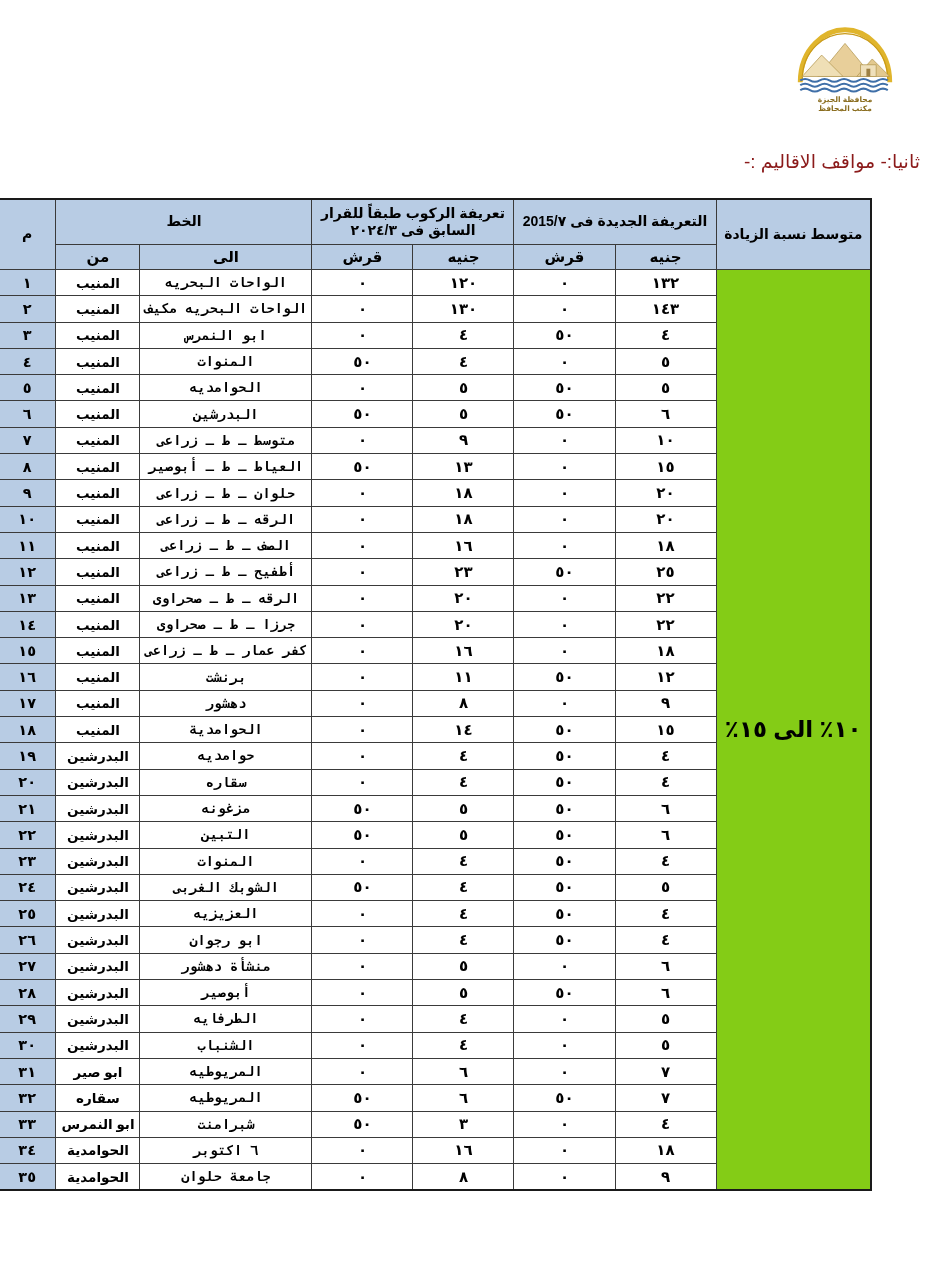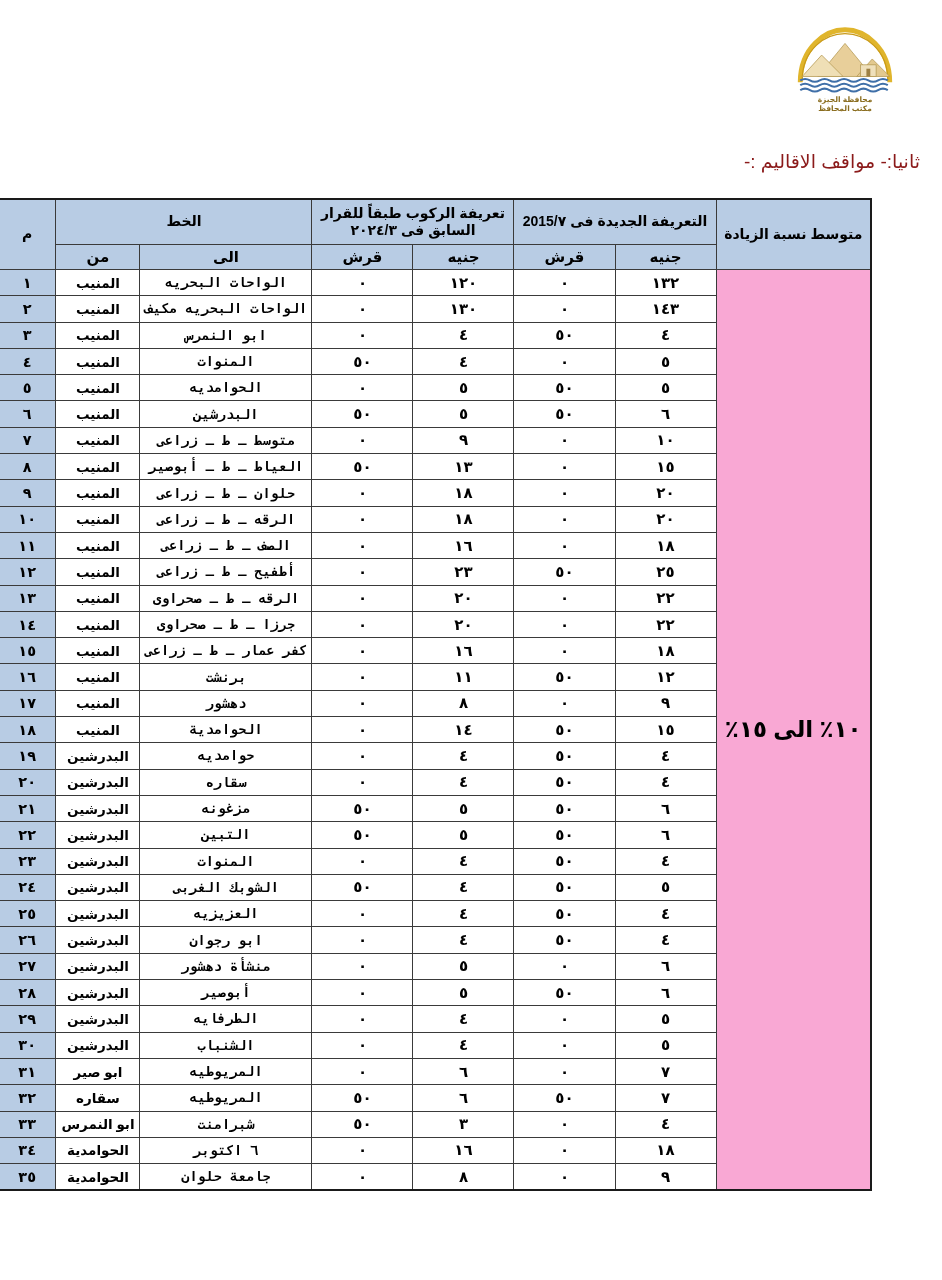--- a/index.html
+++ b/index.html
@@ -95,21 +95,21 @@
     background: #b8cce4;
     font-size: 14.5px;
   }
   tbody td.col-from,
   tbody td.col-to {
     font-size: 13.5px;
   }
   tbody td.col-to { letter-spacing: -0.2px; font-family: Liberation Mono, monospace; }
   tbody td.col-money { font-size: 15px; }
   td.col-avg {
-    background: #f9a8d4;
+    background: #84cc16;
     font-size: 23px;
     line-height: 1.35;
     vertical-align: middle;
     text-align: center;
     font-weight: bold;
   }
   .avg-inner { display: block; padding: 0 6px; }
 
   
   col.w-num   { width: 58px; }

